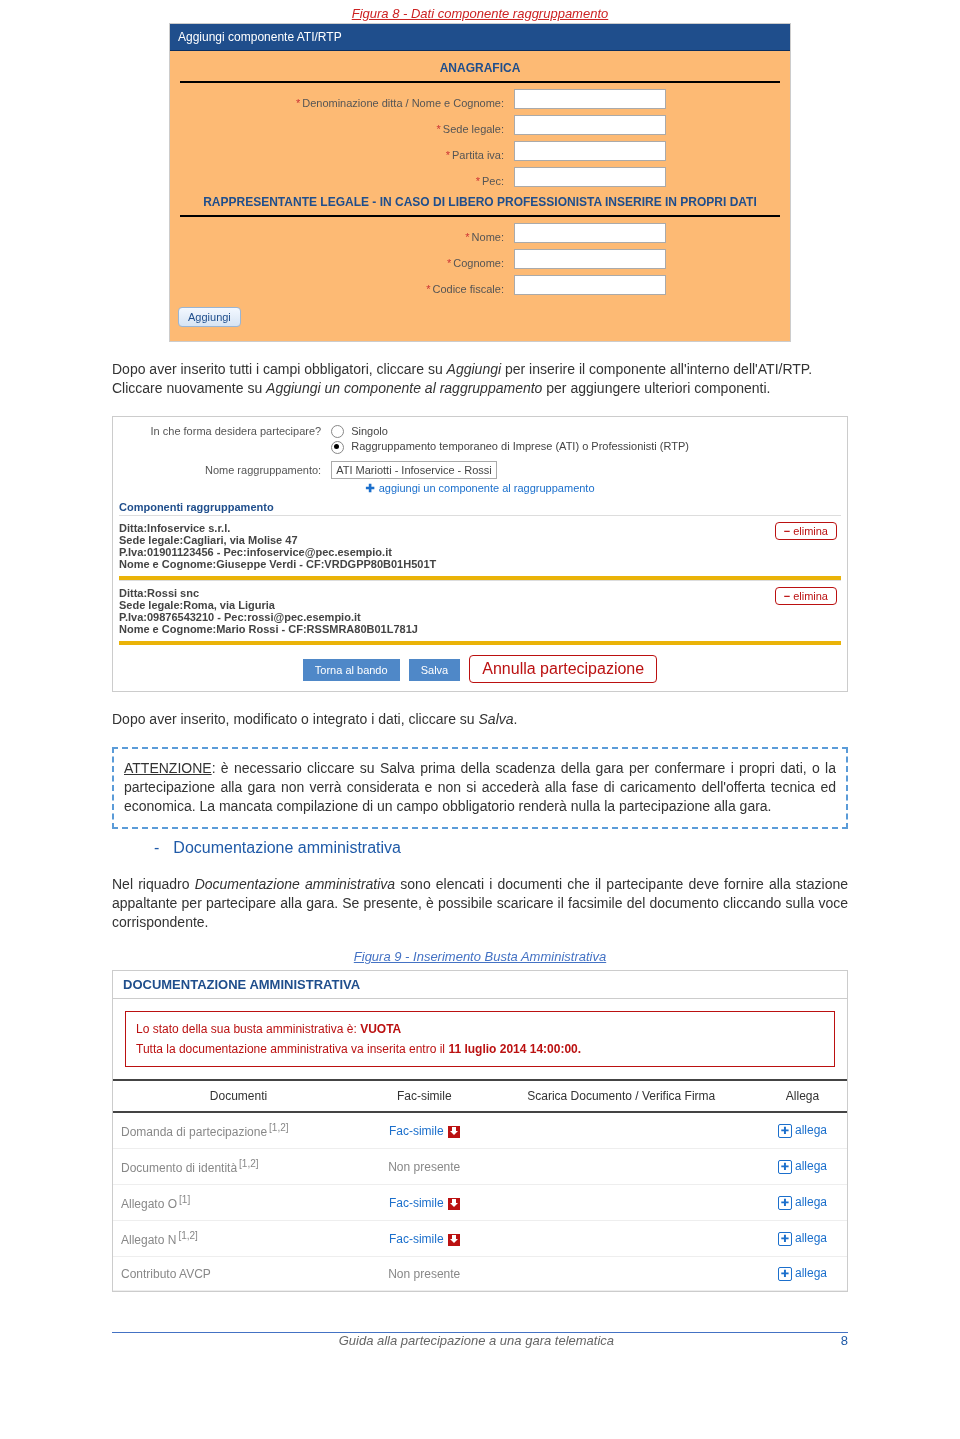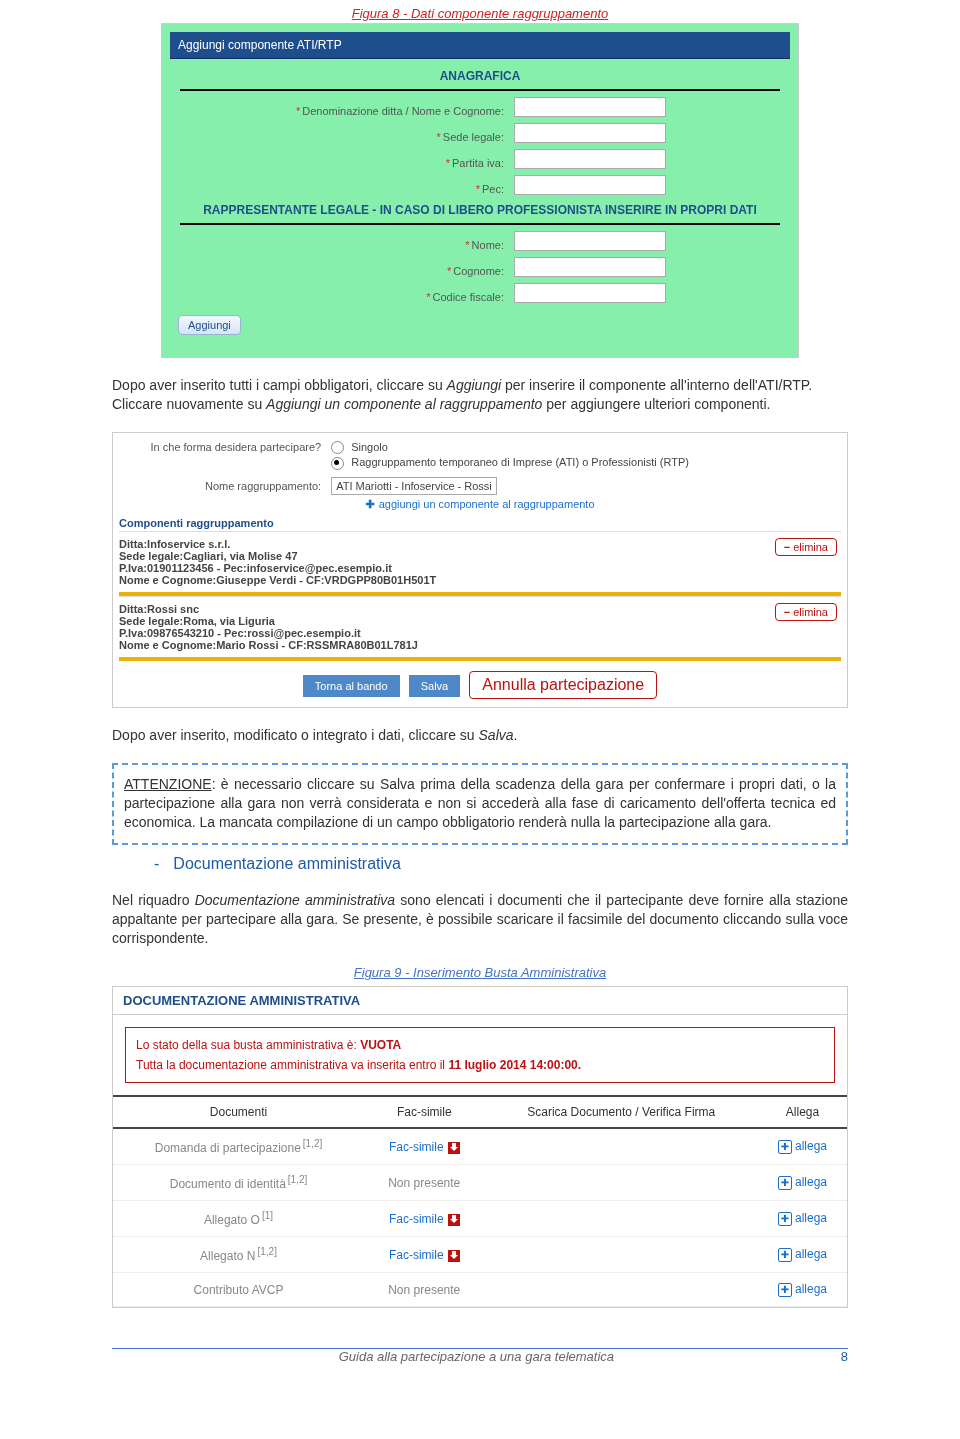--- a/index.html
+++ b/index.html
@@ -1,19 +1,19 @@
 <!DOCTYPE html>
 <html><head>
 <meta charset="utf-8">
 <style>
   body{margin:0;font-family:"Segoe UI",Tahoma,sans-serif;font-size:14px;color:#333;background:#fff}
   .page{width:772px;margin:0 auto;padding:0 0 20px 0}
   .figcap{color:#c22;font-style:italic;text-align:center;text-decoration:underline;margin:6px 0 2px 0;font-size:13px}
   .figcap2{color:#4472c4;font-style:italic;text-align:center;text-decoration:underline;margin:6px 0 2px 0;font-size:13px}
-  .shot{border:1px solid #ccc;background:#86efac;margin:0 auto;width:620px;padding:8px}
+  .shot{border:1px solid #ccc;background:#fdba74;margin:0 auto;width:620px;padding:0}
   .shot-hdr{background:#1f4e8c;color:#fff;padding:6px 8px;font-size:12px;border-bottom:1px solid #0a2e5e}
   .shot-body{padding:2px 2px 8px 2px}
   .shot-title{color:#1f4e8c;font-weight:bold;text-align:center;font-size:12px;margin:8px 0 6px 0}
   .hr-b{height:2px;background:#000;margin:4px 8px}
   .frow{display:flex;align-items:flex-end;margin:6px 8px;font-size:11px}
   .flab{flex:0 0 54%;text-align:right;padding-right:10px;color:#555}
   .req{color:#c33;margin-right:2px}
   .fin{border:1px solid #aaa;height:18px;width:150px;background:#fff}
   .btn-s{display:inline-block;border:1px solid #99b5d4;background:linear-gradient(#f3f8ff,#d6e4f4);color:#1f4e8c;font-size:11px;padding:3px 9px;border-radius:4px;margin:6px}
   .body-txt{margin:18px 18px;font-size:14px;line-height:1.35}
@@ -36,21 +36,21 @@
   .warnbox{margin:10px 18px;border:2px dashed #5a9bd8;padding:10px;font-size:14px;line-height:1.38;text-align:justify}
   .sub-t{color:#1f5aa8;margin:10px 0 8px 60px;font-size:16px}
   .sub-t .dash{margin-right:14px}
   .doc-shot{border:1px solid #ccc;margin:6px 18px;background:#fff;font-size:12px}
   .doc-h{color:#1f4e8c;font-weight:bold;padding:6px 10px;border-bottom:1px solid #ccc;font-size:13px}
   .alert{margin:12px;border:1px solid #b11;background:#fff;color:#b11;padding:10px;font-size:12px}
   .alert .l2{margin-top:6px}
   .tbl{width:100%;border-collapse:collapse;margin-top:8px}
   .tbl th{border-top:2px solid #444;border-bottom:2px solid #444;text-align:center;padding:8px 6px;font-weight:normal;font-size:12px;color:#333}
   .tbl td{border-bottom:1px solid #eee;padding:9px 8px;text-align:center;color:#888;font-size:12px}
-  .tbl td.l{text-align:center;color:#888}
+  .tbl td.l{text-align:left;color:#888}
   .fsa{color:#1b6fcc}
   .dl-i{display:inline-block;width:12px;height:12px;background:#b11;margin-left:4px;vertical-align:middle;position:relative}
   .dl-i::before{content:"";position:absolute;top:1px;left:4px;width:4px;height:5px;background:#fff}
   .dl-i::after{content:"";position:absolute;top:5px;left:2px;border-left:4px solid transparent;border-right:4px solid transparent;border-top:4px solid #fff}
   .al-i{display:inline-block;width:12px;height:12px;border:1px solid #1b6fcc;color:#1b6fcc;font-size:10px;line-height:12px;text-align:center;margin-right:3px;border-radius:2px}
   .ftr-line{border:none;border-top:1px solid #4472c4;margin:40px 18px 0 18px}
   .ftr{display:flex;justify-content:space-between;padding:0 18px;color:#666;font-style:italic;font-size:13px}
   .ftr .r{color:#1f5aa8;font-style:normal}
   .sup{color:#888;font-size:10px;vertical-align:super;margin-left:2px}
   .inp{border:1px solid #aaa;background:#fff;padding:2px 4px;width:200px;font-size:11px}

